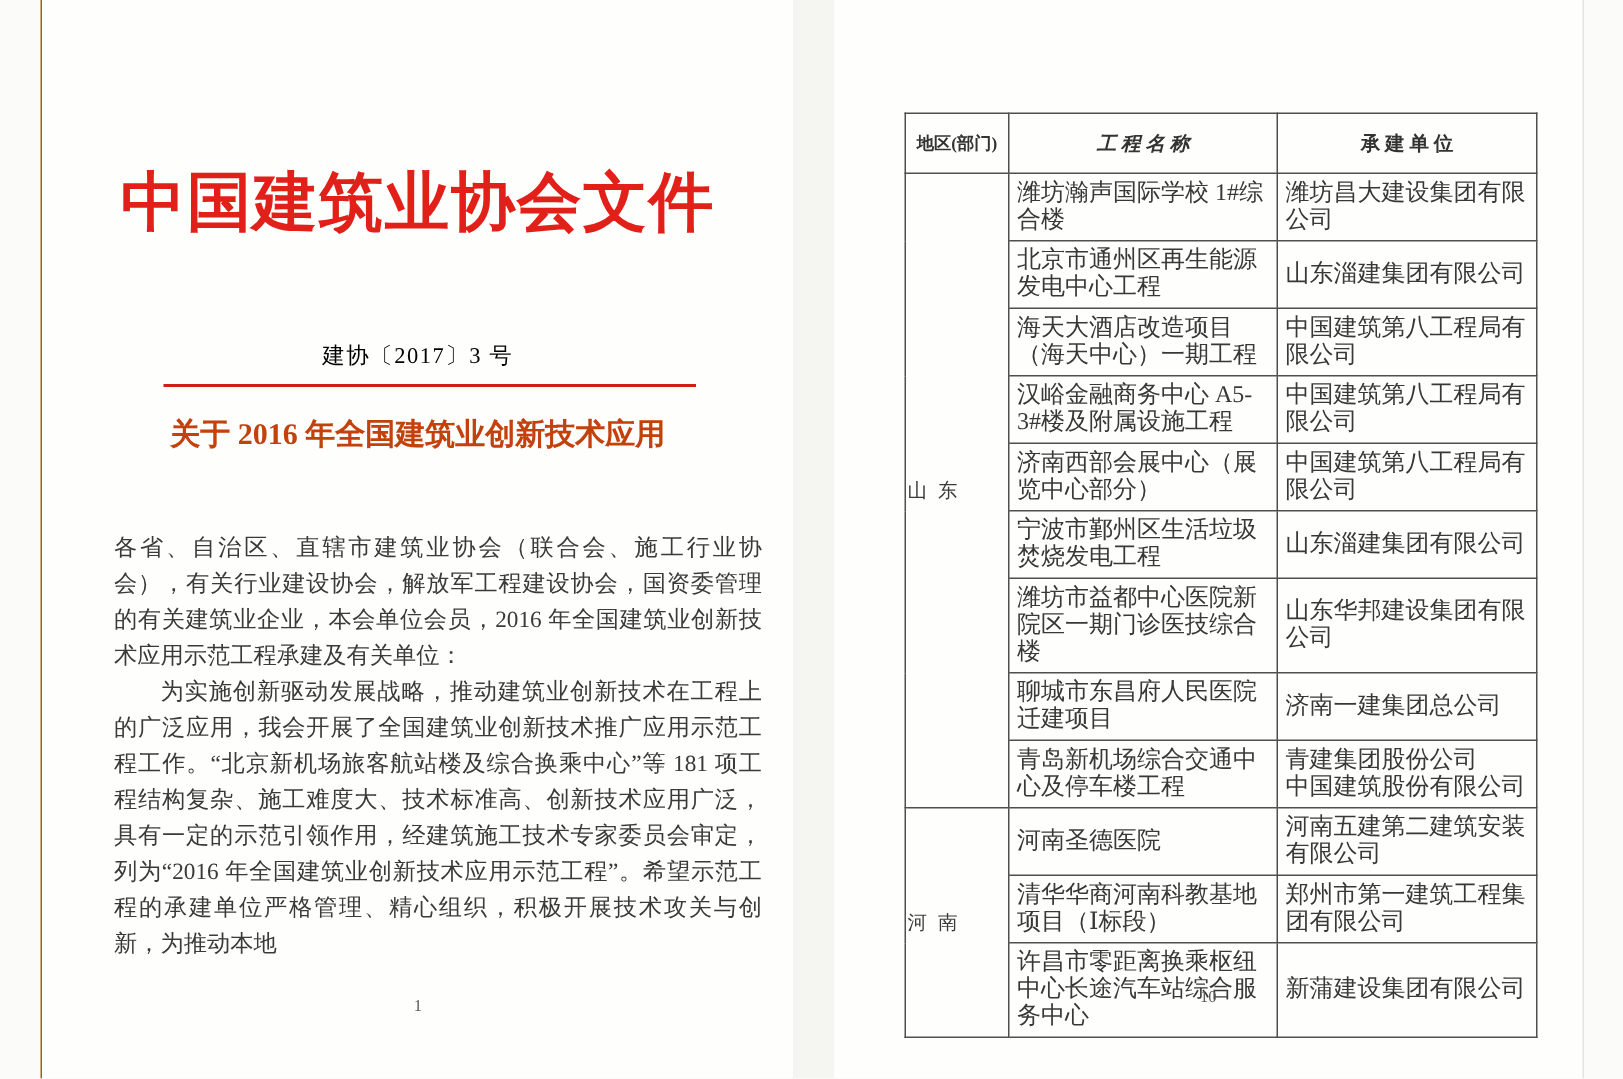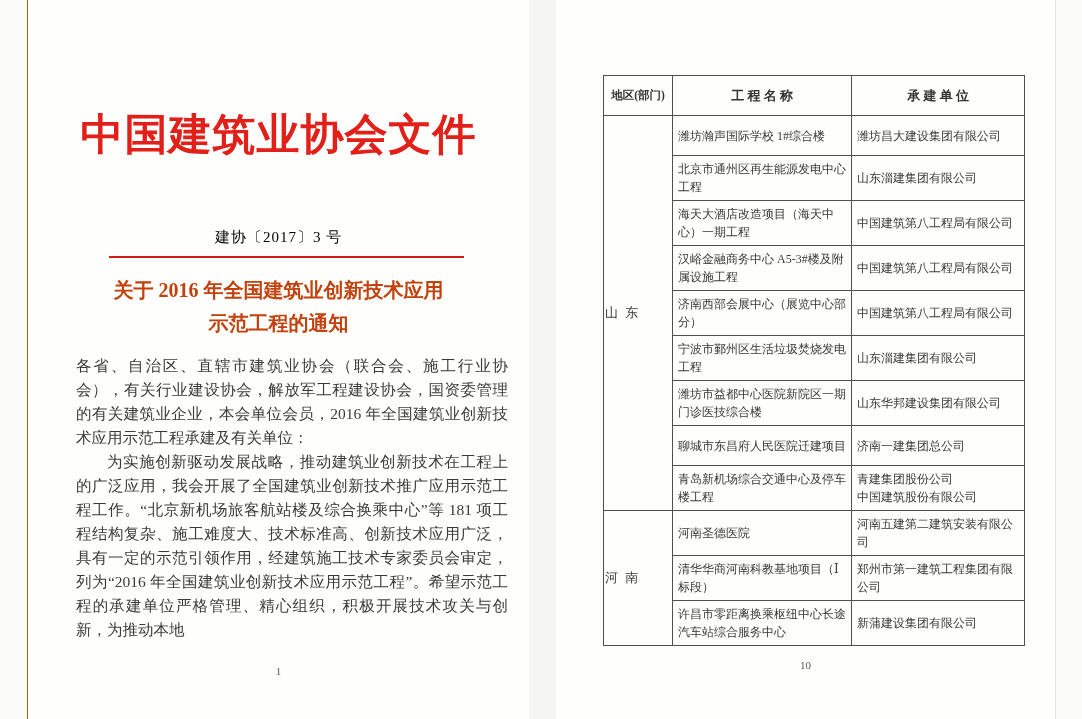--- a/index.html
+++ b/index.html
@@ -125,51 +125,50 @@
   .projects-table th {
     height: 28px;
     font-size: 13px;
     font-weight: bold;
     text-align: center;
     padding: 2px;
     color: #333333;
   }
   .projects-table tr { height: 40px; }
   .col-region  { width: 64px; }
-  .col-project { width: 174px; }
+  .col-project { width: 174px; font-style: italic; }
   .col-company { width: 168px; }
   th.col-region { font-size: 11.5px; letter-spacing: 0; }
   td.region {
     text-align: left;
     font-size: 13px;
     letter-spacing: 2px;
     color: #3a3a3a;
     font-family: Liberation Serif, serif;
   }
   td.project, td.company {
-    font-size: 12px;
+    font-size: 16px;
     line-height: 18px;
     padding: 4px 5px;
     text-align: left;
   }
   .page-no-right { bottom: 48px; }
 </style>
 </head>
 <body>
 
 <div class="scan">
   <div class="fold"></div>
 
   <div class="page page-left">
     <div class="letterhead" style="color: rgb(226, 32, 26);">中国建筑业协会文件</div>
     <div class="doc-no">建协〔2017〕3 号</div>
     <div class="red-rule"></div>
     <div class="notice-title">
       <div>关于 2016 年全国建筑业创新技术应用</div>
-      <div>示范工程的通知</div>
     </div>
     <div class="body-text">
       <p class="salutation">各省、自治区、直辖市建筑业协会（联合会、施工行业协会），有关行业建设协会，解放军工程建设协会，国资委管理的有关建筑业企业，本会单位会员，2016 年全国建筑业创新技术应用示范工程承建及有关单位：</p>
       <p class="para">为实施创新驱动发展战略，推动建筑业创新技术在工程上的广泛应用，我会开展了全国建筑业创新技术推广应用示范工程工作。“北京新机场旅客航站楼及综合换乘中心”等 181 项工程结构复杂、施工难度大、技术标准高、创新技术应用广泛，具有一定的示范引领作用，经建筑施工技术专家委员会审定，列为“2016 年全国建筑业创新技术应用示范工程”。希望示范工程的承建单位严格管理、精心组织，积极开展技术攻关与创新，为推动本地</p>
     </div>
     <div class="page-no">1</div>
   </div>
 
   <div class="page page-right">
     <table class="projects-table">

